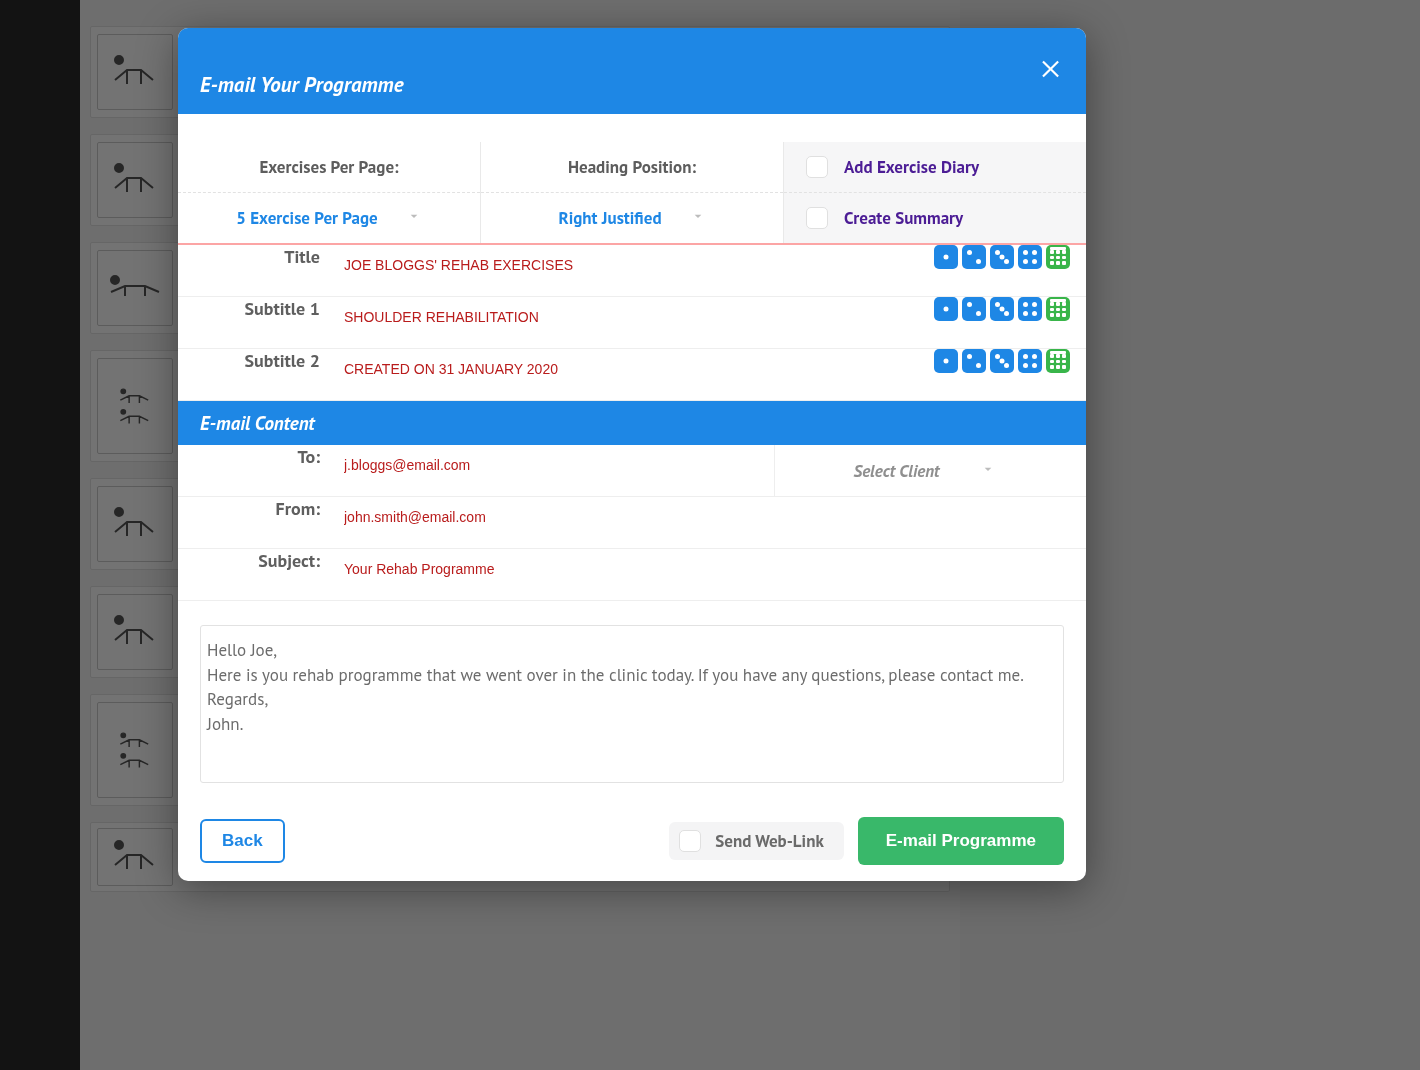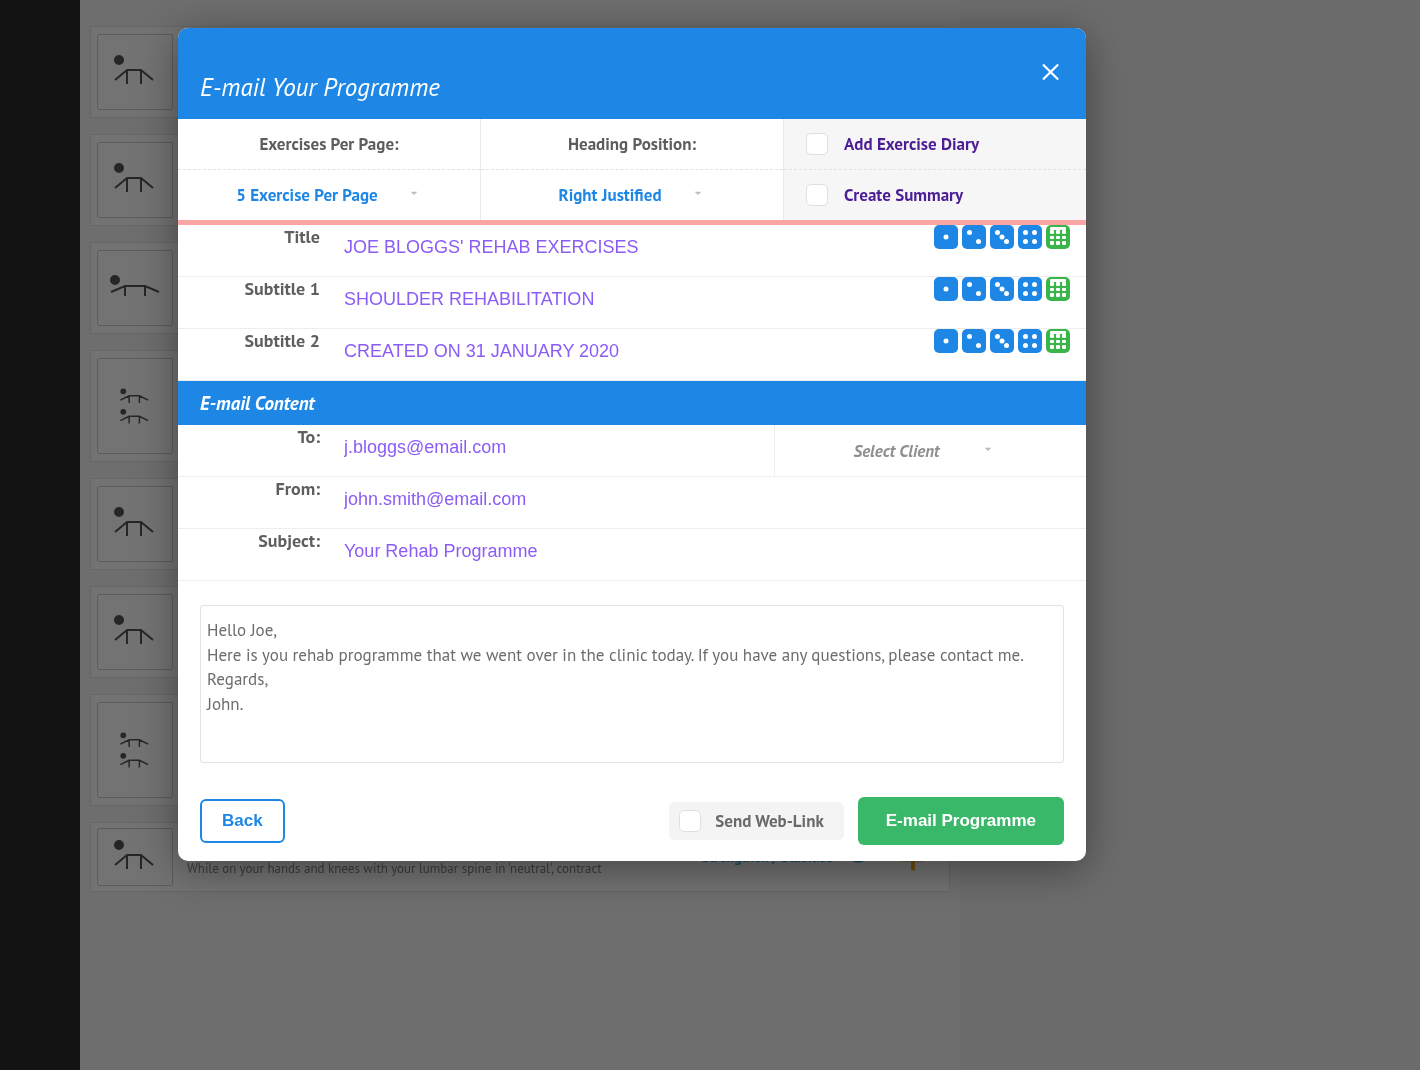--- a/index.html
+++ b/index.html
@@ -21,41 +21,41 @@
   .bg-eye { color:#27a0e0; margin:0 12px; }
   .bg-plus { color:#f5a623; font-size:40px; font-weight:700; margin:0 10px; }
 
   
   .overlay { position: absolute; inset: 0; background: rgba(0,0,0,.55); }
 
   
   .modal { position: absolute; left: 178px; top: 28px; width: 908px; background: #fff; border-radius: 10px; box-shadow: 0 8px 40px rgba(0,0,0,.4); overflow: hidden; }
 
   .m-header { background: #1e87e5; color: #fff; padding: 16px 22px; display: flex; align-items: center; justify-content: space-between; }
-  .m-header h1 { font-size: 25px; font-weight: 400; font-style: italic; margin-top: 27px; }
+  .m-header h1 { font-size: 21px; font-weight: 700; font-style: italic; margin-top: 27px; }
   .m-close { cursor: pointer; }
   .m-close svg { width: 26px; height: 26px; fill: #fff; }
 
-  .opts { display: flex; border-bottom: 5px solid #fca5a5; }
+  .opts { display: flex; border-bottom: 2px solid #fca5a5; margin-top: 28px; }
   .opts-col { flex: 1; border-right: 1px solid #e9e9e9; }
   .opts-col:last-child { border-right: none; background:#f6f6f7; }
   .opts-label { text-align: center; padding: 14px 8px; font-size: 17px; font-weight: 600; color: #5d5d5d; border-bottom: 1px dashed #e2e2e2; }
   .opts-select { display:flex; align-items:center; justify-content:center; padding: 14px 8px; color:#1e87e5; font-weight:700; font-size:17px; gap:28px; cursor:pointer; }
   .opts-select .chev { color:#bcbcbc; }
   .opts-check { display:flex; align-items:center; gap:16px; padding: 14px 22px; font-size:17px; font-weight:700; color:#4c1d95; }
   .opts-check + .opts-check { border-top: 1px dashed #e2e2e2; }
   .chk { width:22px; height:22px; border-radius:5px; background:#fff; border:1px solid #e0e0e0; }
 
   .sect-head { background:#1e87e5; color:#fff; padding:10px 22px; display:flex; align-items:center; justify-content:space-between; }
   .sect-head h2 { font-size:19px; font-weight:700; font-style: italic; }
   .sect-head .alt { font-size:16px; font-weight:700; font-style: italic; }
 
   .row { display:flex; align-items:flex-start; border-bottom:1px solid #eee; padding: 0 12px 0 0; min-height:52px; }
   .row-label { width:160px; text-align:right; padding:0 18px; font-size:18px; font-weight:700; color:#5f5f5f; }
-  .row-input { flex:1; border:none; font-size:18px; color:#8b5cf6; padding:12px 6px; outline:none; background:transparent; }
+  .row-input { flex:1; border:none; font-size:14px; color:#b91c1c; padding:12px 6px; outline:none; background:transparent; }
   .row-icons { display:flex; gap:4px; padding-right:4px; }
   .die { width:24px; height:24px; border-radius:5px; background:#1e87e5; position:relative; cursor:pointer; }
   .die.cal { background:#39b54a; }
   .pip { position:absolute; width:5px; height:5px; border-radius:50%; background:#fff; }
   .p-c { left:50%; top:50%; transform:translate(-50%,-50%);} 
   .p-tl{ left:5px; top:5px;} .p-tr{ right:5px; top:5px;} .p-bl{ left:5px; bottom:5px;} .p-br{ right:5px; bottom:5px;}
   .cal-grid{position:absolute;inset:5px 4px 4px 4px;display:grid;grid-template-columns:repeat(3,1fr);grid-template-rows:repeat(3,1fr);gap:2px;}
   .cal-grid i{background:#fff;border-radius:1px;}
   .cal-top{position:absolute;left:4px;right:4px;top:2px;height:3px;background:#fff;border-radius:1px;}
 

